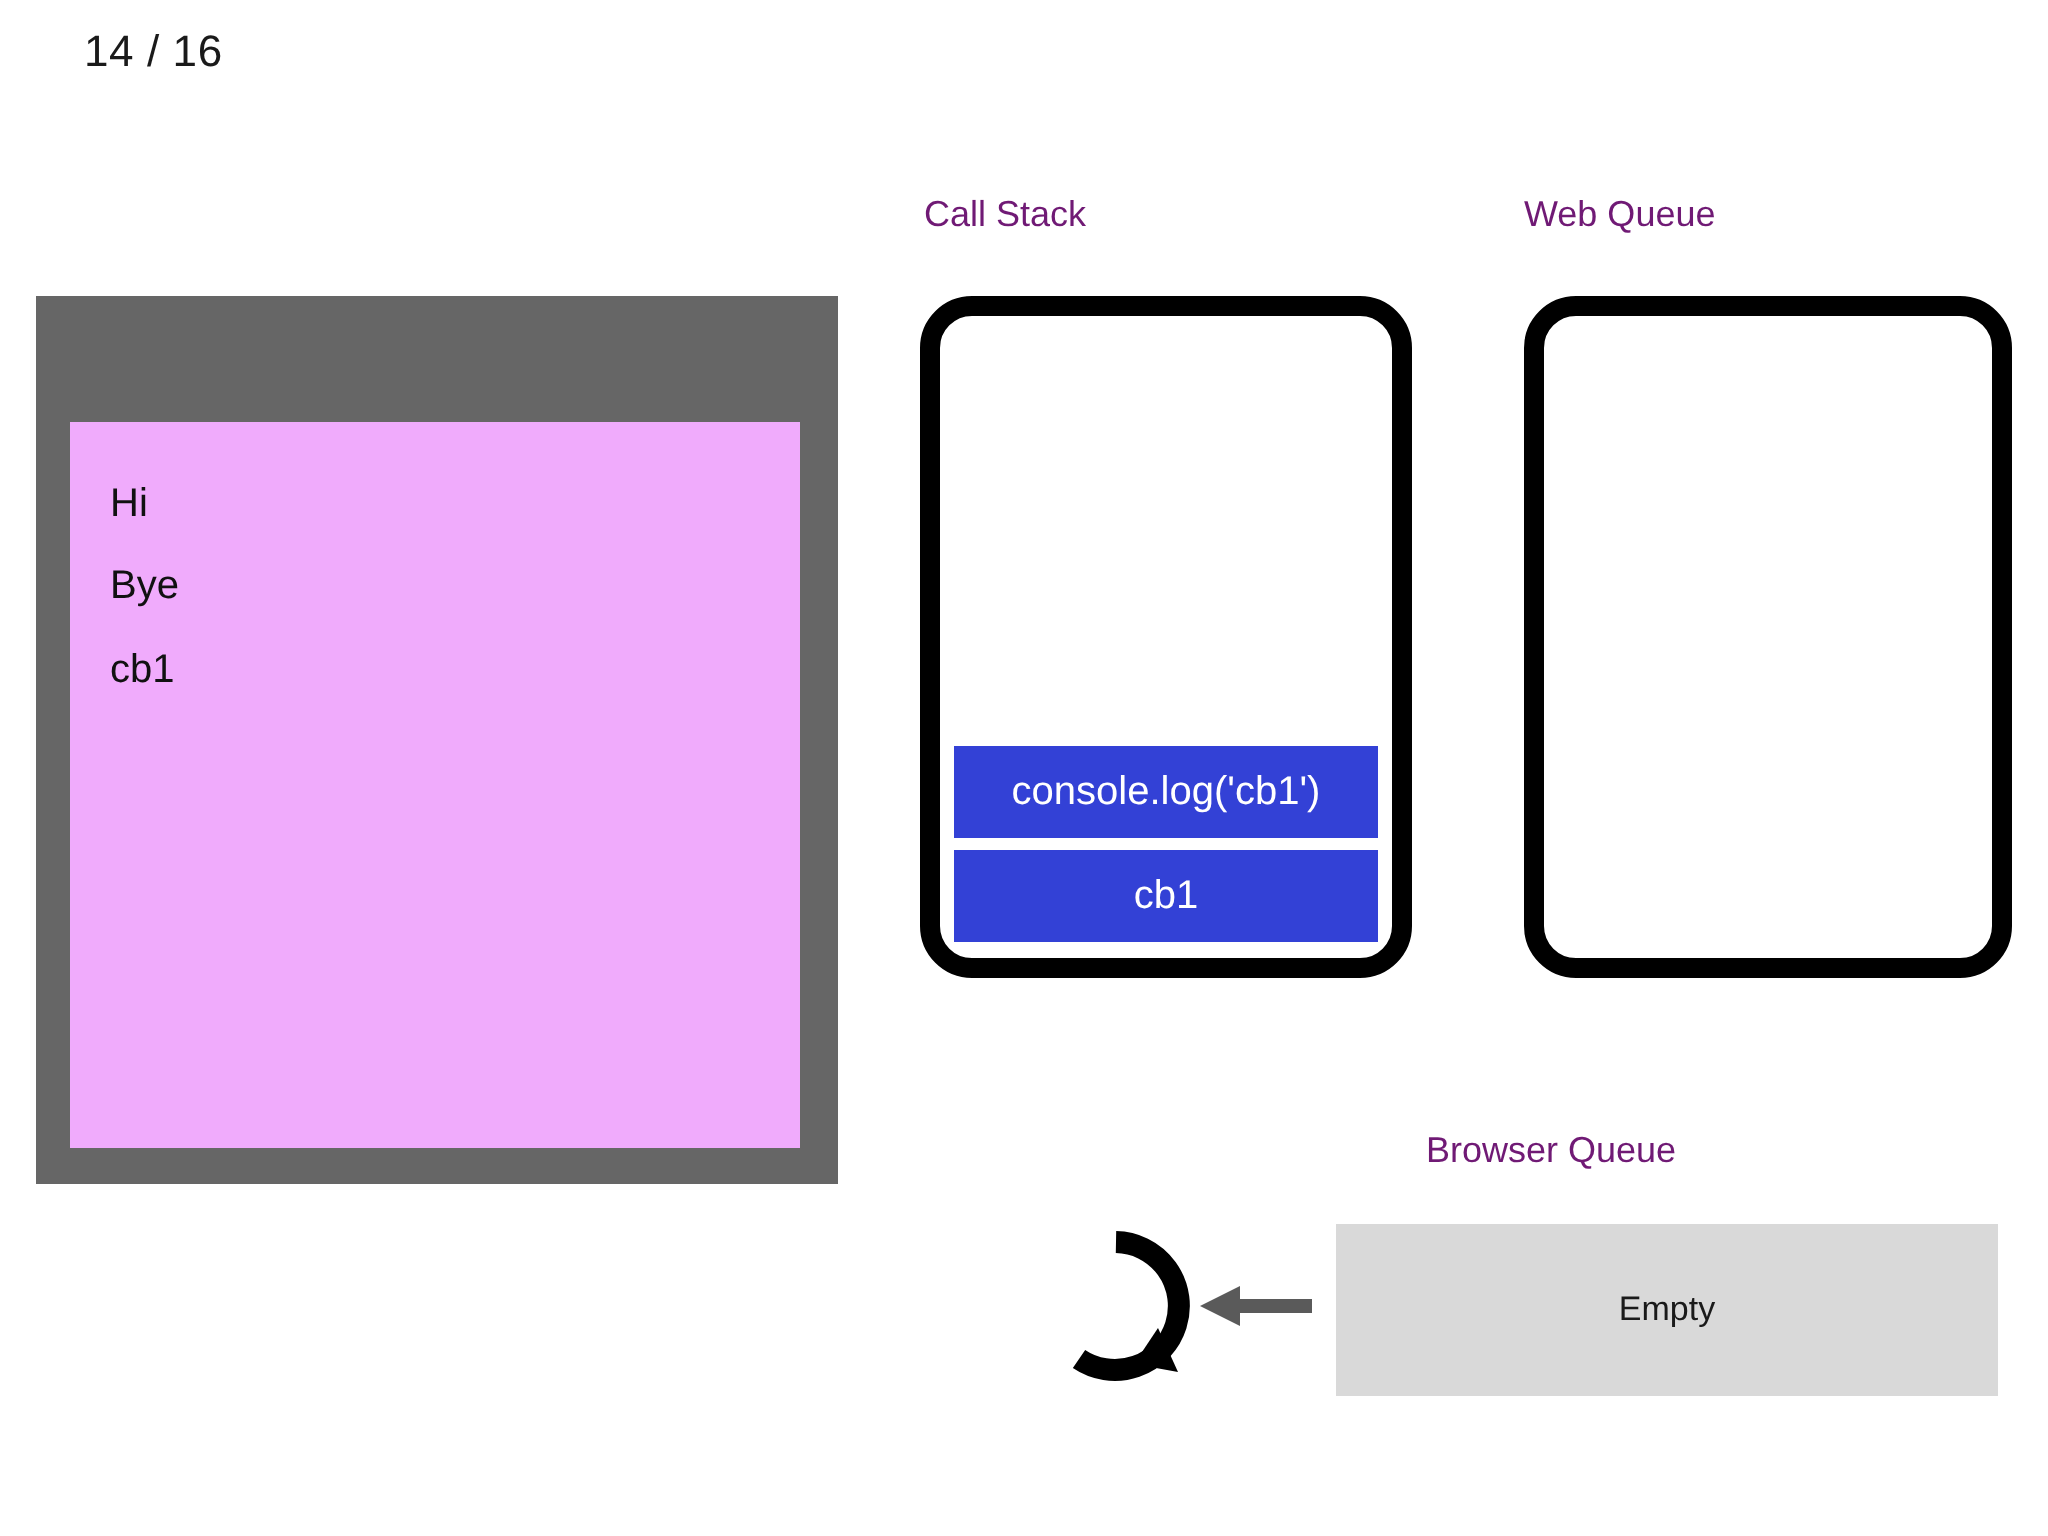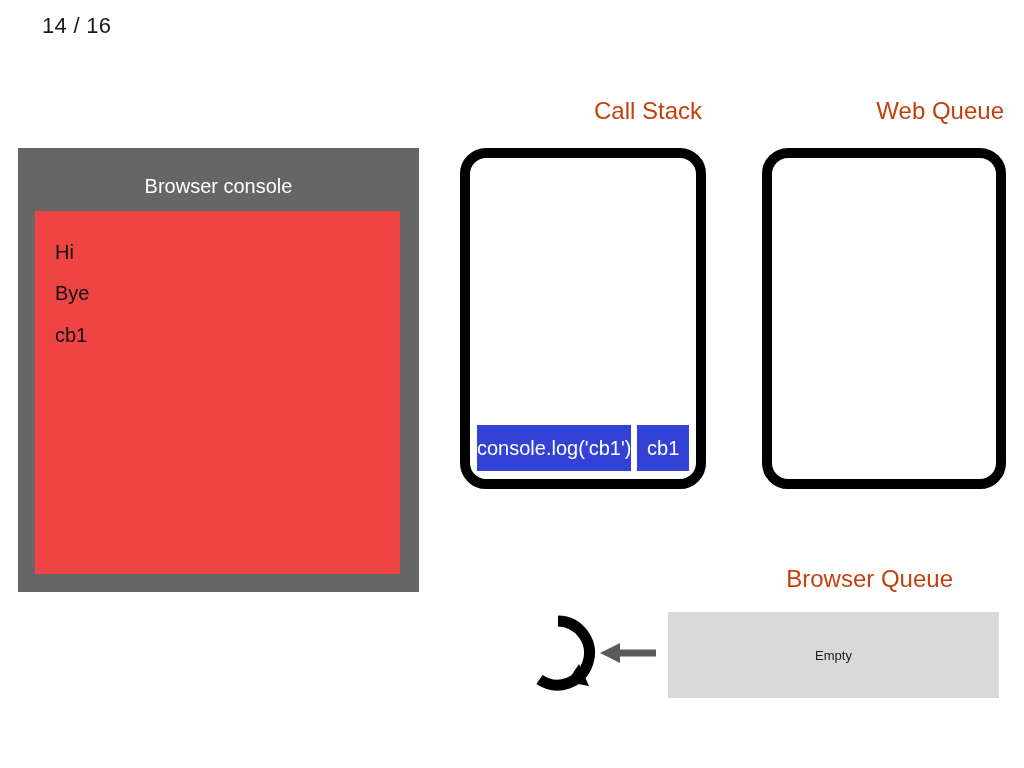--- a/index.html
+++ b/index.html
@@ -52,39 +52,39 @@
     color: #ffffff;
     font-size: 20px;
     white-space: nowrap;
   }
   .console-body {
     position: absolute;
     left: 17px;
     top: 63px;
     width: 365px;
     height: 363px;
-    background: #ef4444;
+    background: #f0abfc;
   }
   .console-line {
     position: absolute;
     left: 20px;
     font-size: 20px;
     color: #111111;
     white-space: nowrap;
   }
   .console-line.l0 { top: 30px; }
   .console-line.l1 { top: 71px; }
   .console-line.l2 { top: 113px; }
 
   
   .panel-heading {
     position: absolute;
-    font-size: 24px;
-    color: #c2410c;
-    text-align: right;
+    font-size: 18px;
+    color: #701a75;
+    text-align: left;
     white-space: nowrap;
   }
   .rounded-panel {
     position: absolute;
     border: 10px solid #000000;
     border-radius: 26px;
     background: #ffffff;
     box-sizing: border-box;
   }
   #call-stack-heading {
@@ -110,21 +110,21 @@
     height: 341px;
   }
 
   
   .stack-frames {
     position: absolute;
     left: 0;
     right: 0;
     bottom: 8px;
     display: flex;
-    flex-direction: row;
+    flex-direction: column;
     align-items: flex-end;
     gap: 6px;
     padding: 0 7px;
     box-sizing: border-box;
   }
   .stack-frame {
     width: 100%;
     height: 46px;
     background: #3341d6;
     color: #ffffff;
@@ -170,34 +170,33 @@
     left: 668px;
     top: 612px;
     width: 331px;
     height: 86px;
     background: #d9d9d9;
     display: flex;
     align-items: center;
     justify-content: center;
   }
   .callback-queue-label {
-    font-size: 13px;
+    font-size: 17px;
     color: #1a1a1a;
     white-space: nowrap;
   }
 </style>
 </head>
 <body>
 
 <div class="stage">
 
   <div class="slide-counter">14 / 16</div>
 
   <div class="console-panel">
-    <div class="console-title">Browser console</div>
     <div class="console-body">
       <div class="console-line l0">Hi</div>
       <div class="console-line l1">Bye</div>
       <div class="console-line l2">cb1</div>
     </div>
   </div>
 
   <div class="panel-heading" id="call-stack-heading">Call Stack</div>
   <div class="rounded-panel" id="call-stack-panel">
     <div class="stack-frames">

